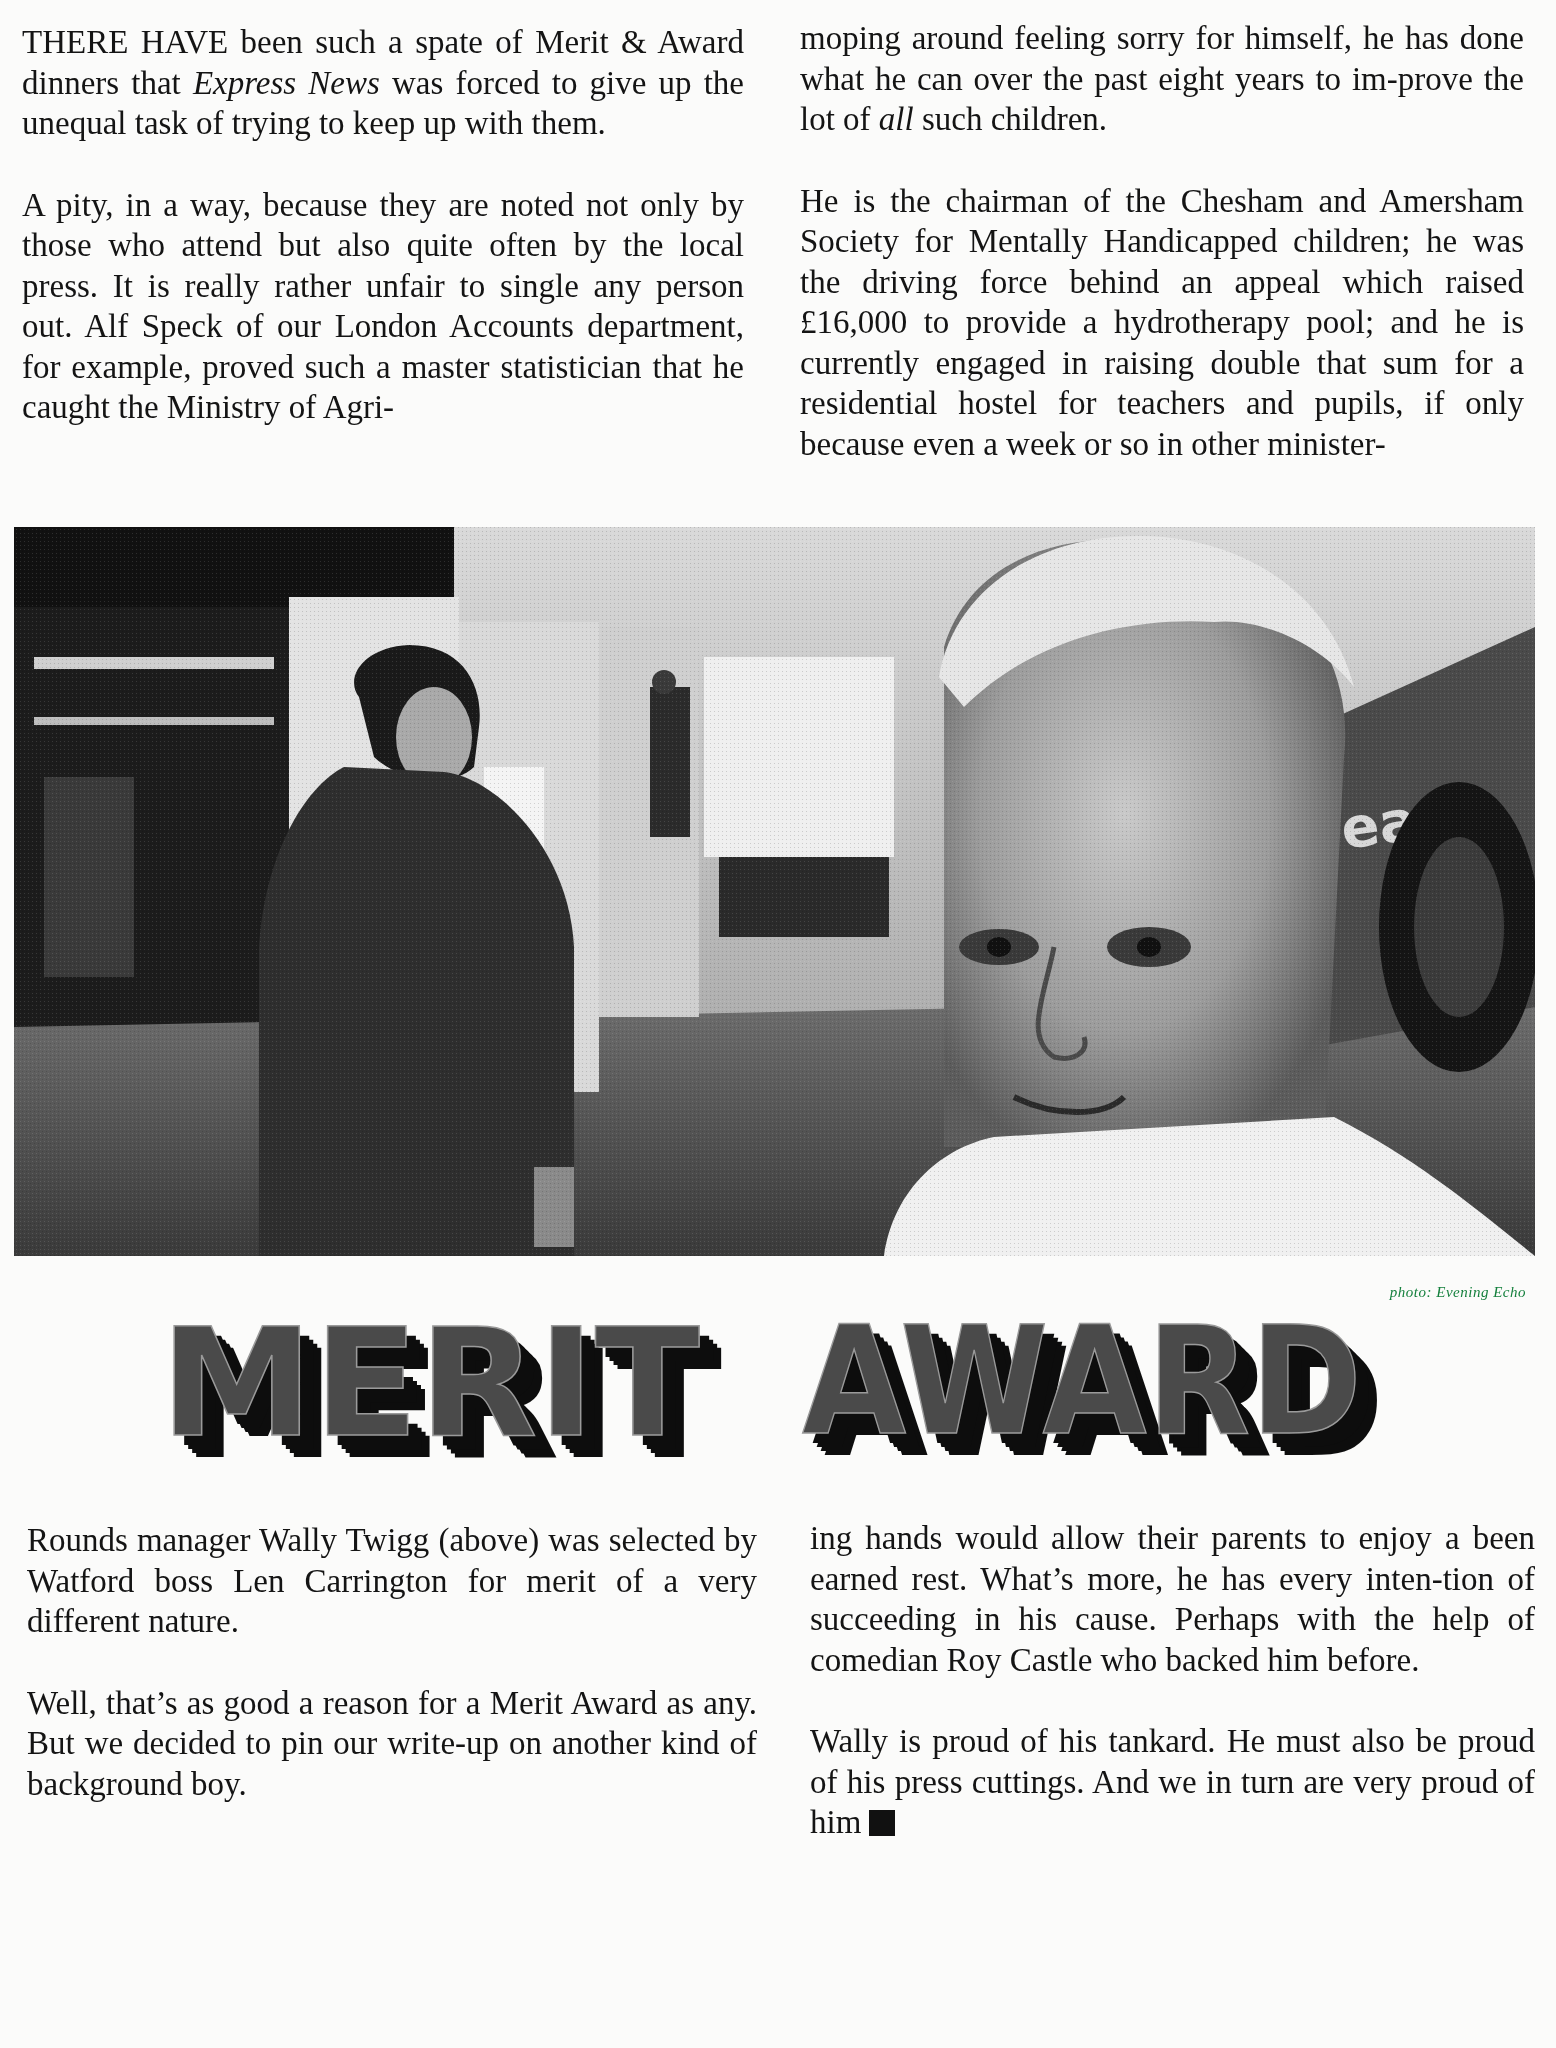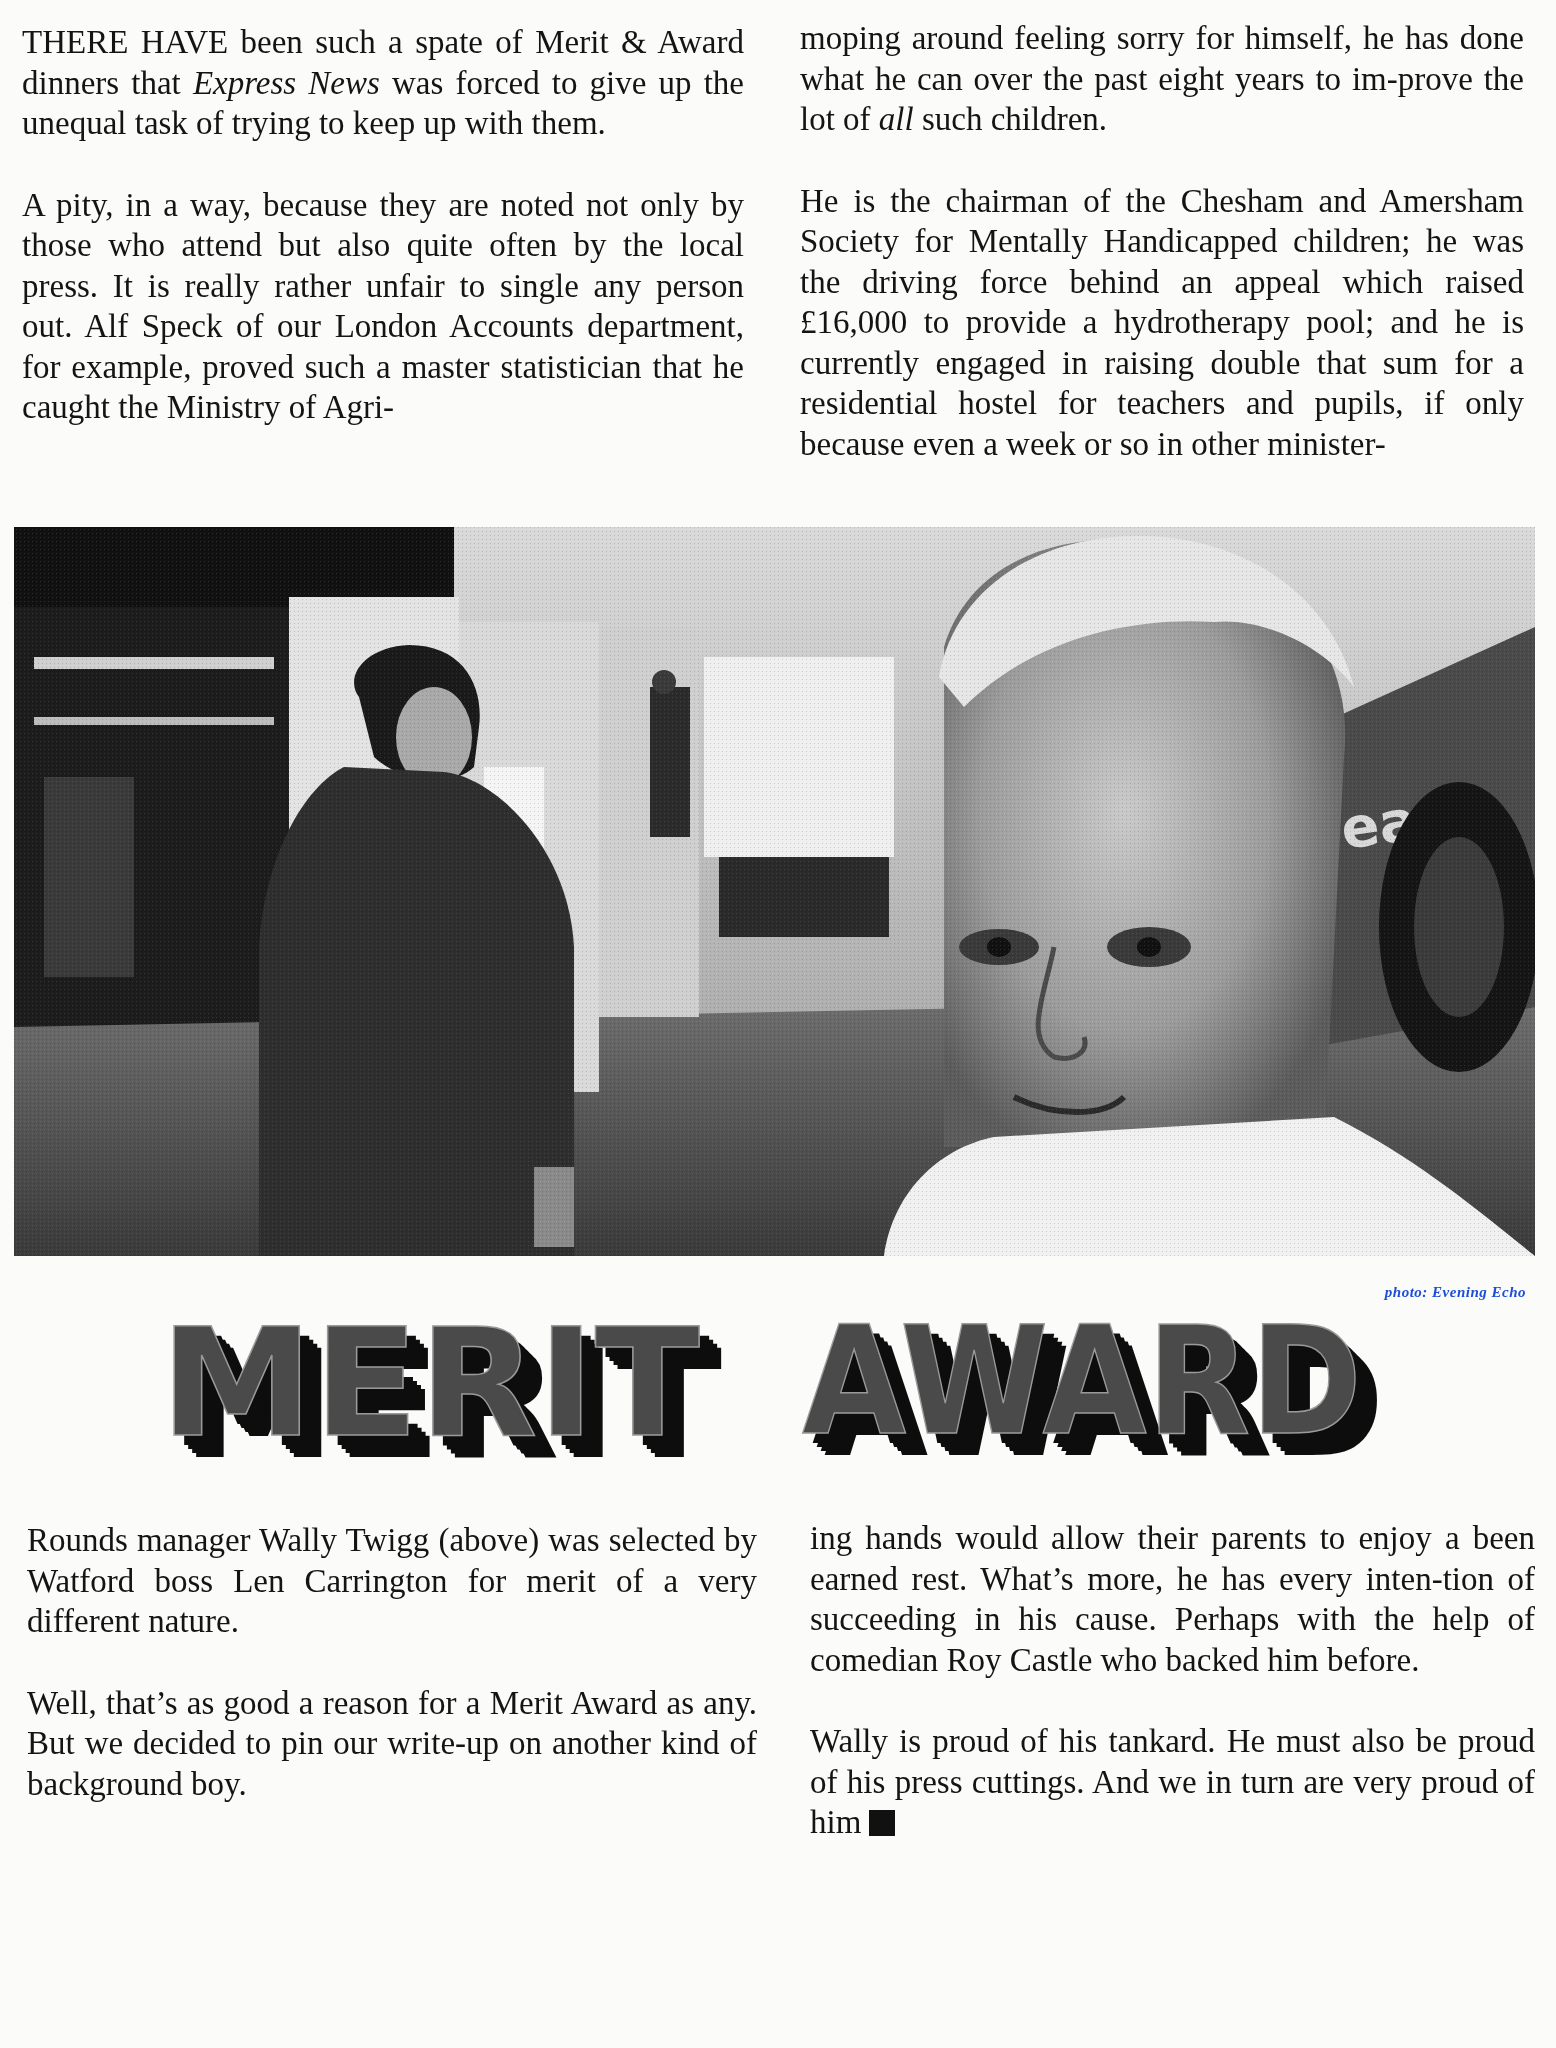--- a/index.html
+++ b/index.html
@@ -43,23 +43,23 @@
       background: #2a2a2a;
     }
     #photo svg { display: block; }
 
     #photo-credit {
       position: absolute;
       right: 30px;
       top: 1284px;
       font-size: 15px;
       font-style: italic;
-      font-weight: bold;
+      font-weight: normal;
       letter-spacing: 0.5px;
-      color: #1d4ed8;
+      color: #15803d;
     }
 
     
     #headline {
       position: absolute;
       left: 160px;
       top: 1295px;
       width: 1240px;
       height: 170px;
     }

